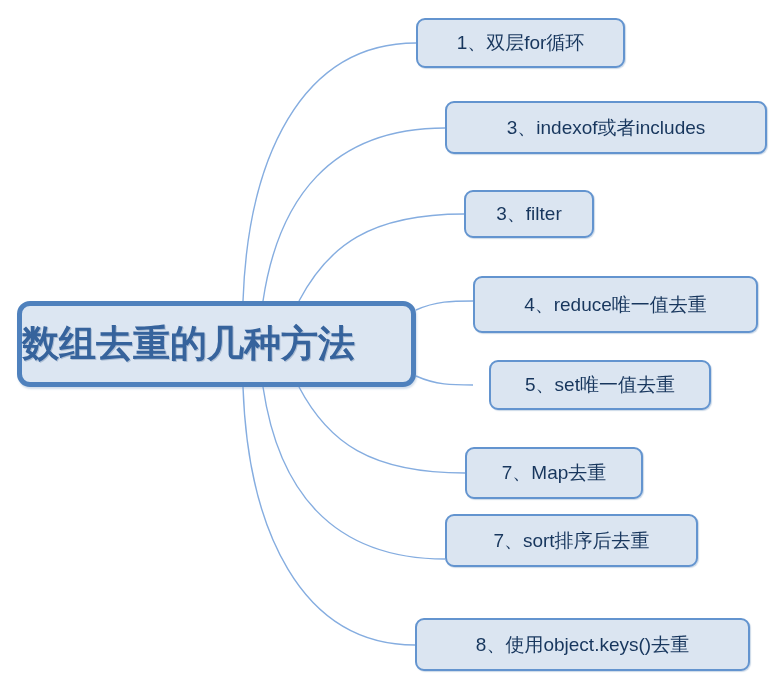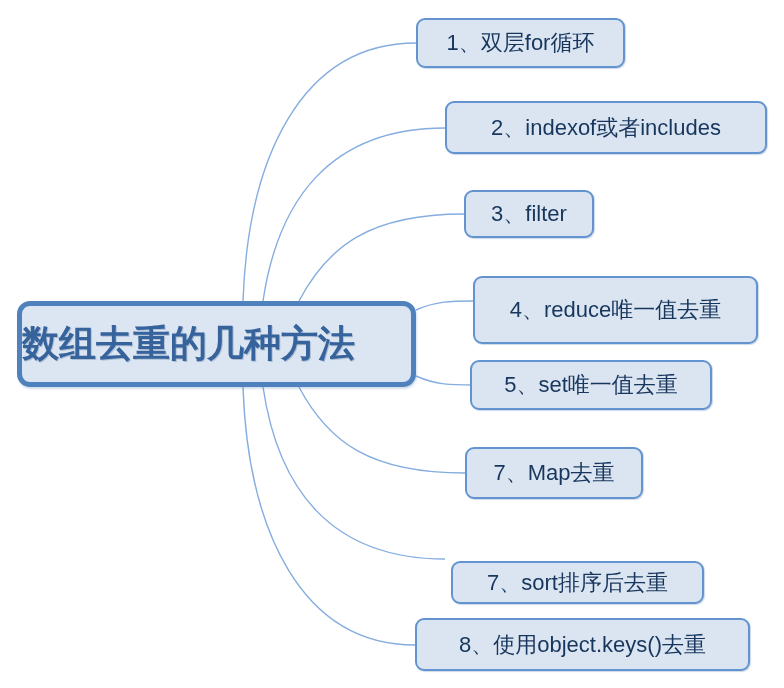--- a/index.html
+++ b/index.html
@@ -38,21 +38,21 @@
   .node {
     position: absolute;
     z-index: 1;
     display: flex;
     align-items: center;
     justify-content: center;
     background: var(--node-fill);
     border: 2px solid var(--node-border);
     border-radius: 9px;
     color: var(--node-text);
-    font-size: 22px;
+    font-size: 19px;
     white-space: nowrap;
     box-shadow: 1px 1px 1px rgba(110, 145, 190, 0.35);
     cursor: default;
   }
   .root-node {
     position: absolute;
     z-index: 1;
     display: flex;
     align-items: center;
     justify-content: flex-start;
@@ -86,40 +86,40 @@
 
   <div class="root-node" style="left:17px; top:301px; width:399px; height:86px;">
     <span>数组去重的几种方法</span>
   </div>
 
   <div class="node" style="left:416px; top:18px; width:209px; height:50px;">
     <span>1、双层for循环</span>
   </div>
 
   <div class="node" style="left:445px; top:101px; width:322px; height:53px;">
-    <span>2、indexof或者includes</span>
+    <span>3、indexof或者includes</span>
   </div>
 
   <div class="node" style="left:464px; top:190px; width:130px; height:48px;text-align:right;">
     <span>3、filter</span>
   </div>
 
-  <div class="node" style="left:473px; top:276px; width:285px; height:68px;">
+  <div class="node" style="left:473px; top:276px; width:285px; height:57px;">
     <span>4、reduce唯一值去重</span>
   </div>
 
-  <div class="node" style="left:470px; top:360px; width:242px; height:50px;justify-content:center;">
+  <div class="node" style="left:489px; top:360px; width:222px; height:50px;justify-content:center;">
     <span>5、set唯一值去重</span>
   </div>
 
   <div class="node" style="left:465px; top:447px; width:178px; height:52px;">
     <span>7、Map去重</span>
   </div>
 
-  <div class="node" style="left:445px; top:561px; width:253px; height:43px;margin-left:6px;">
+  <div class="node" style="left:445px; top:514px; width:253px; height:53px;">
     <span>7、sort排序后去重</span>
   </div>
 
   <div class="node" style="left:415px; top:618px; width:335px; height:53px;justify-content:center;">
     <span>8、使用object.keys()去重</span>
   </div>
 
 </div>
 
 </body></html>

